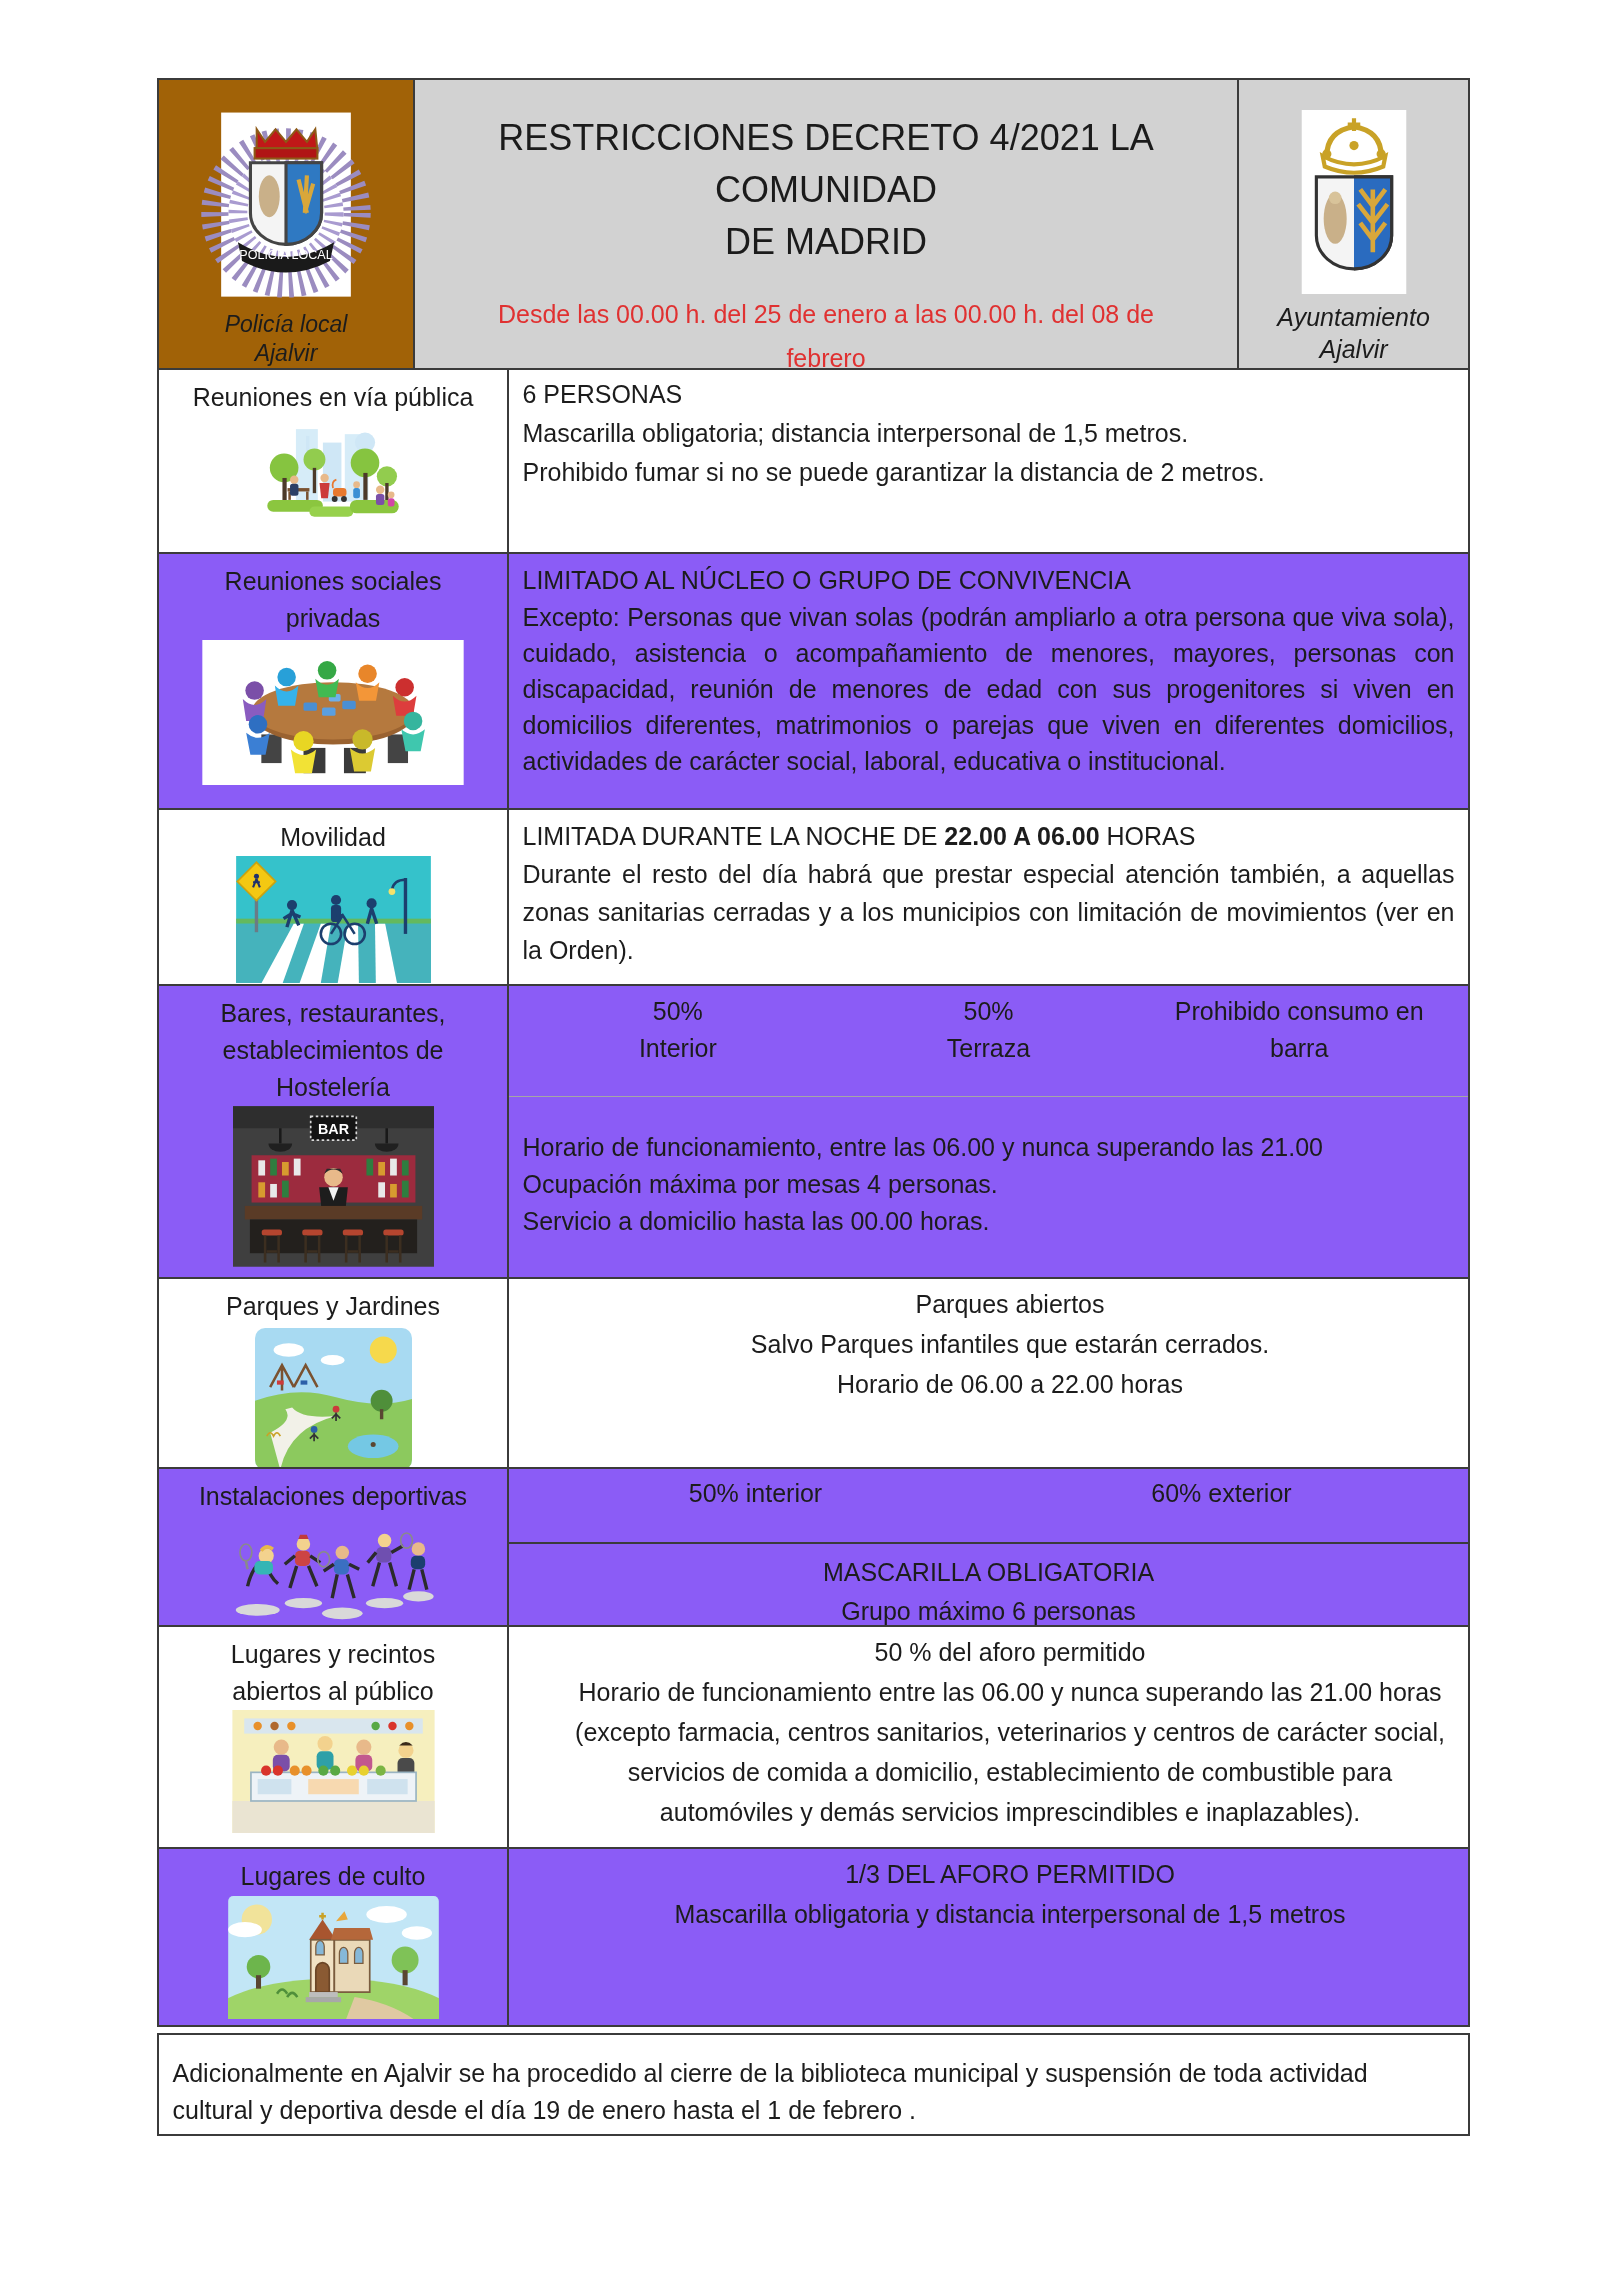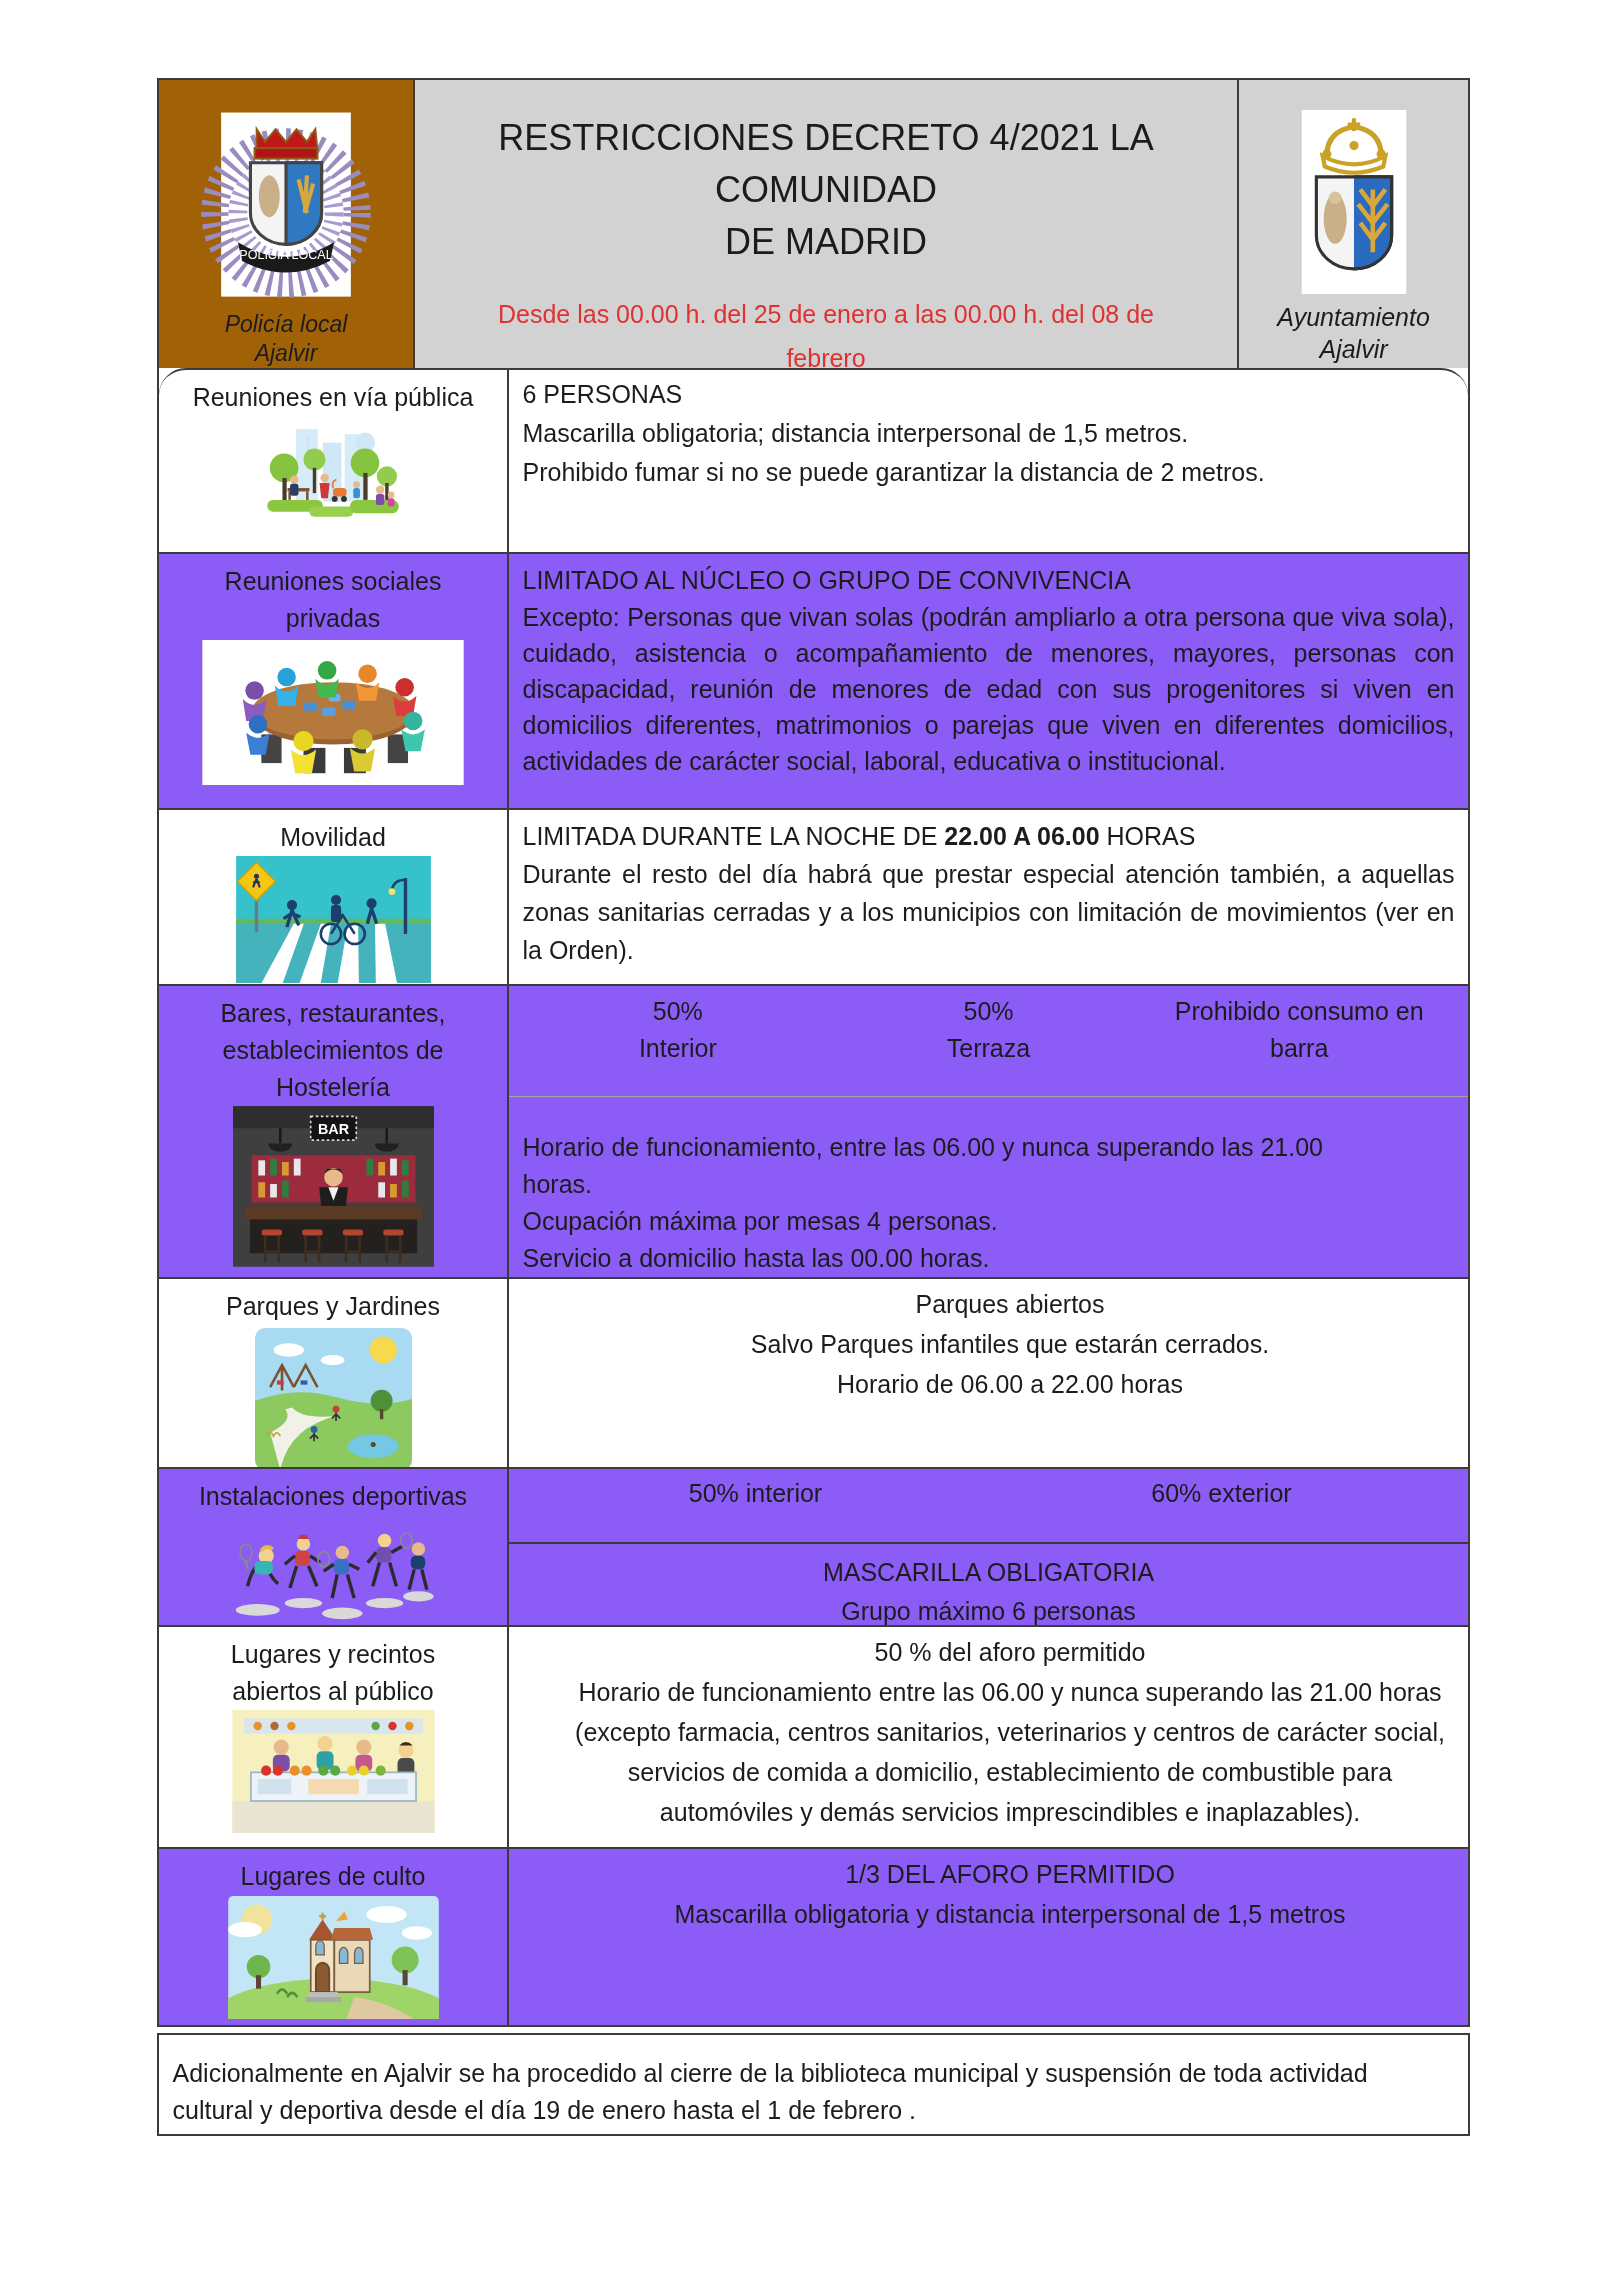--- a/index.html
+++ b/index.html
@@ -29,21 +29,21 @@
   .hcell-left{width:256px;min-width:256px;border-right:2.5px solid #3b3b3b;box-sizing:border-box;
     display:flex;flex-direction:column;align-items:center;background:#a16207;}
   .hcell-mid{width:824px;min-width:824px;border-right:2.5px solid #3b3b3b;box-sizing:border-box;
     text-align:center;background:#d2d2d2;}
   .hcell-right{flex:1;display:flex;flex-direction:column;align-items:center;background:#d2d2d2;}
   .title{margin-top:32px;font-size:36px;line-height:52px;color:#1b1b1b;}
   .subtitle{margin-top:24px;font-size:25px;line-height:44px;color:#e03131;}
   .logo-caption{font-style:italic;font-size:23px;line-height:29px;margin-top:5px;text-align:center;}
   .logo-caption.big{font-size:25px;line-height:32px;margin-top:6.8px;}
   
-  .r1{height:184px;border-radius:27px;} .r2{height:256px;} .r3{height:176px;} .r4{height:293px;}
+  .r1{height:184px;} .r2{height:256px;} .r3{height:176px;} .r4{height:293px;}
   .r5{height:190px;} .r6{height:158px;} .r7{height:222px;} .r8{height:178px;}
   .r2 .content,.r3 .content{line-height:38px;padding-top:6.8px;}
   .r2 .content .para{line-height:36px;}
   .cols3{display:flex;padding-top:6.8px;height:103px;}
   .cols3 > div{flex:1;text-align:center;line-height:37px;}
   .thin-div{border-top:1.7px solid #a6a6a6;margin:0 -13.5px;}
   .dark-div{border-top:2.5px solid #3b3b3b;margin:0 -13.5px;}
   .r4-body{padding-top:32px;line-height:37px;}
   .cols2{display:flex;padding-top:5px;height:68px;justify-content:space-between;}
   .cols2 > div{flex:1;text-align:center;}
@@ -308,21 +308,20 @@
           <div>Terraza</div>
         </div>
         <div>
           <div>Prohibido consumo en</div>
           <div>barra</div>
         </div>
       </div>
       <div class="thin-div"></div>
       <div class="r4-body">
         <div>Horario de funcionamiento, entre las 06.00 y nunca superando las 21.00</div>
-        <div>horas.</div>
         <div>Ocupación máxima por mesas 4 personas.</div>
         <div>Servicio a domicilio hasta las 00.00 horas.</div>
       </div>
     </div>
   </div>
 
   <div class="row r5">
     <div class="label">
       <div>Parques y Jardines</div>
       <div class="img-wrap" style="margin-top:3.4px">

